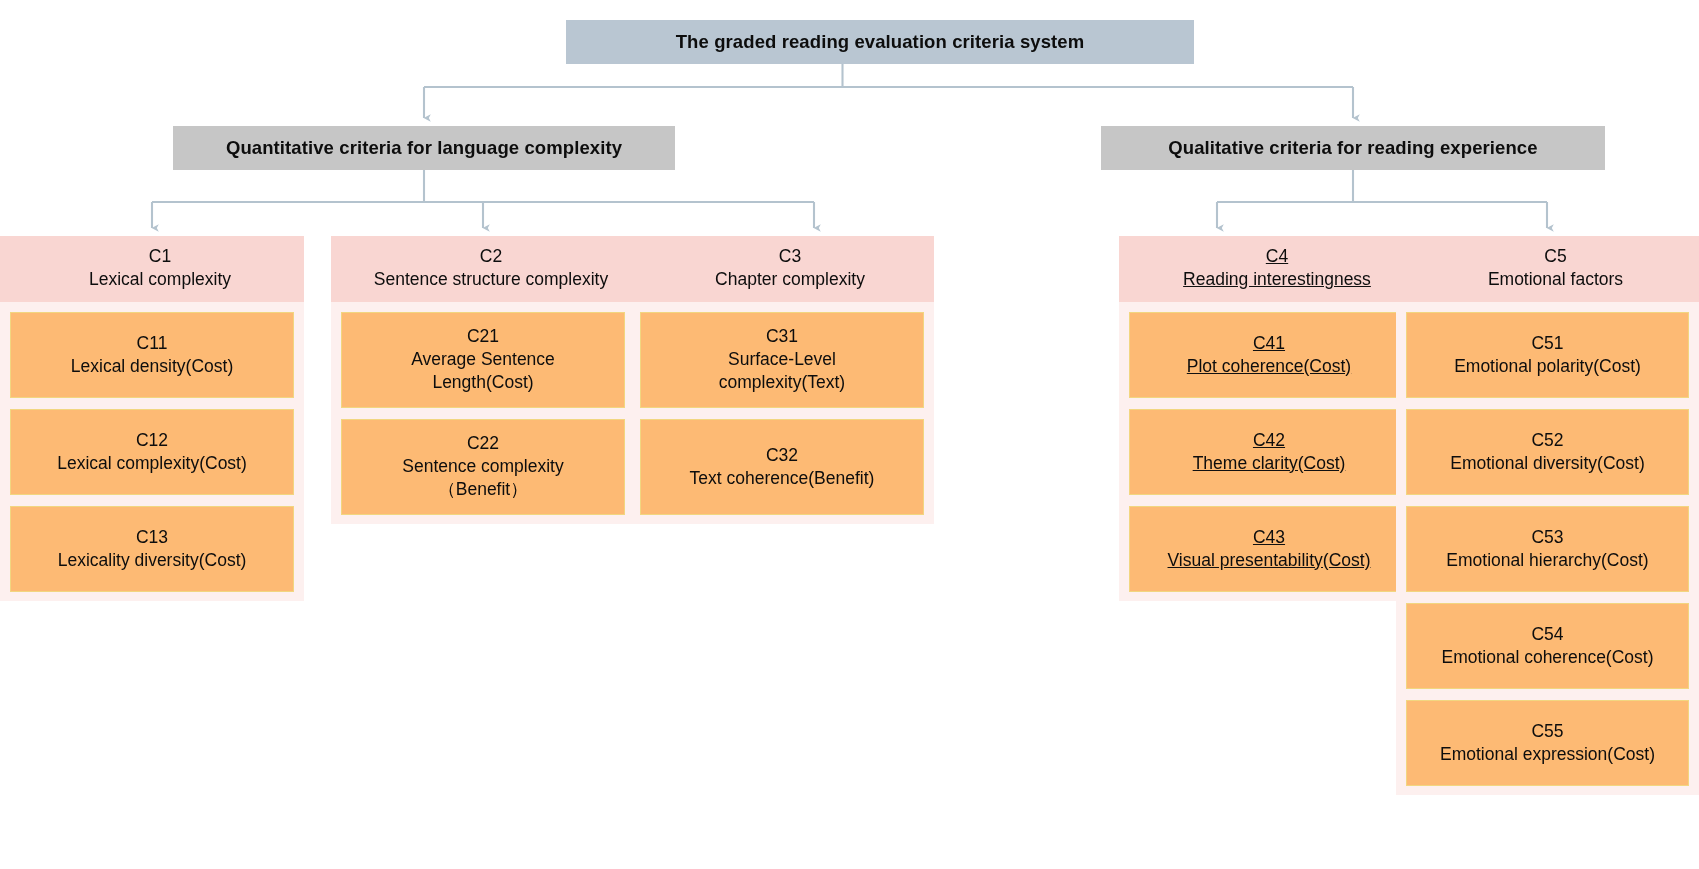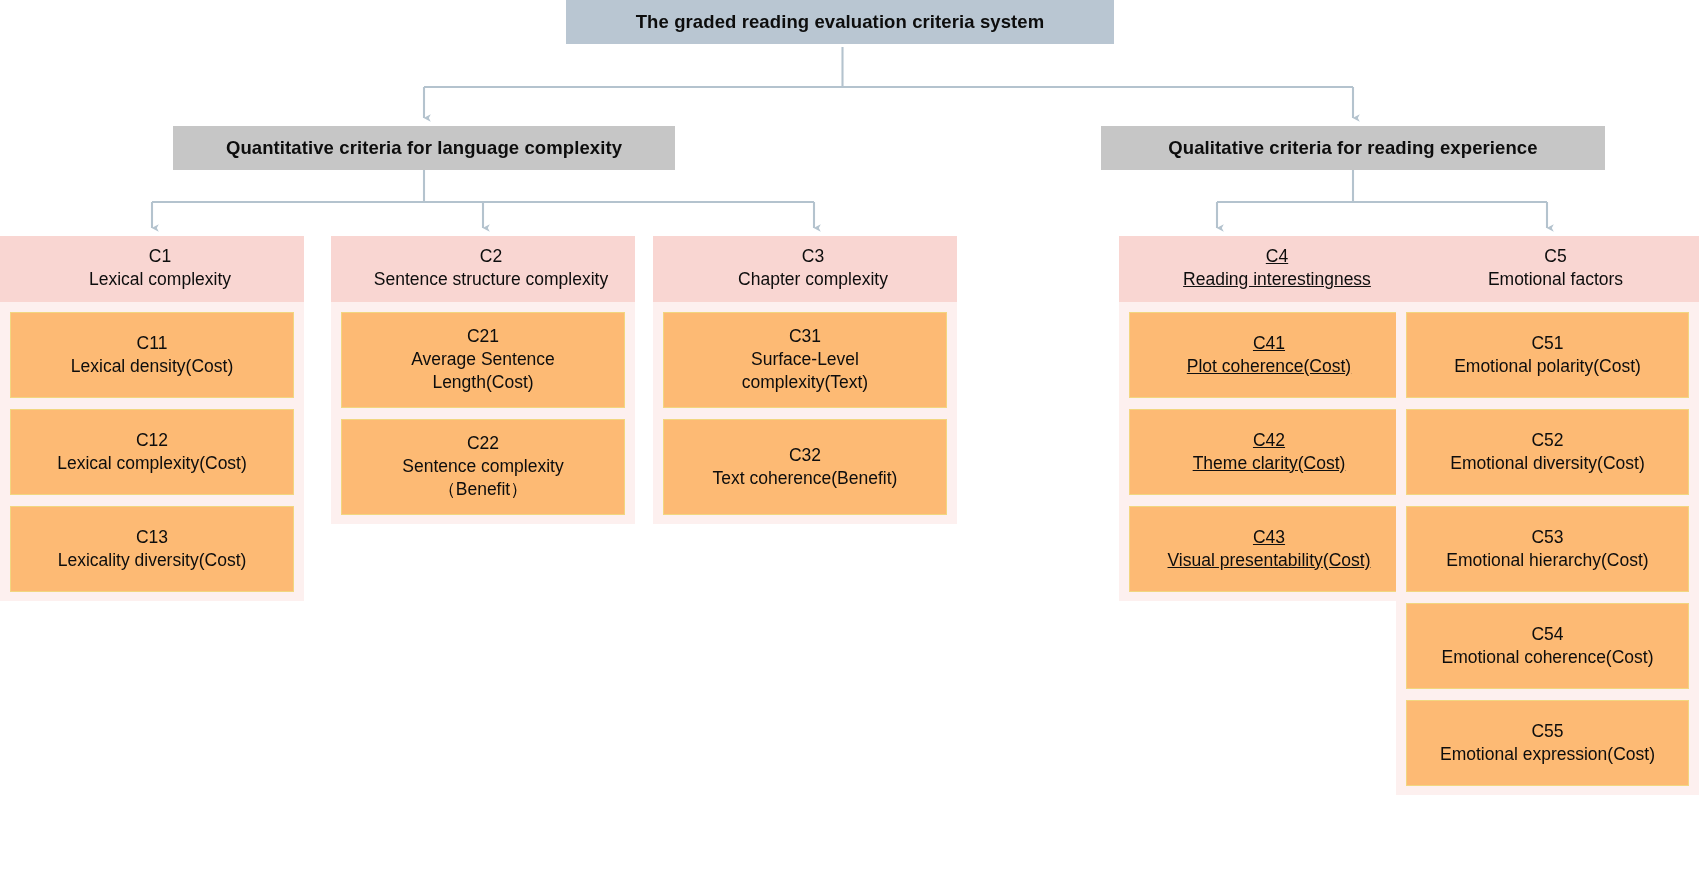--- a/index.html
+++ b/index.html
@@ -27,22 +27,22 @@
     top: 0;
     width: 1699px;
     height: 869px;
     pointer-events: none;
   }
 
   
   .root-box {
     position: absolute;
     left: 566px;
-    top: 0;
-    width: 548px;
+    top: 20px;
+    width: 628px;
     height: 44px;
     background: #b9c6d2;
     display: flex;
     align-items: center;
     justify-content: center;
     text-align: center;
     box-sizing: border-box;
   }
   .root-box .txt {
     font-size: 18.5px;
@@ -110,21 +110,21 @@
     margin-bottom: 11px;
     padding: 4px 3px;
   }
   .sub-box:last-child { margin-bottom: 0; }
   .sub-box .code { display: block; }
   .sub-box .name { display: block; white-space: pre-line; }
 
   
   #col-c1 { left: 0px;    width: 304px; }
   #col-c2 { left: 331px;  width: 304px; }
-  #col-c3 { left: 653px;  width: 304px; }
+  #col-c3 { left: 630px;  width: 304px; }
   #col-c4 { left: 1119px; width: 300px; text-decoration: underline; }
   #col-c5 { left: 1396px; width: 303px; }
 
   
   .h2 { height: 86px; }   
   .h3 { height: 96px; }   
 </style>
 </head>
 <body>
 

